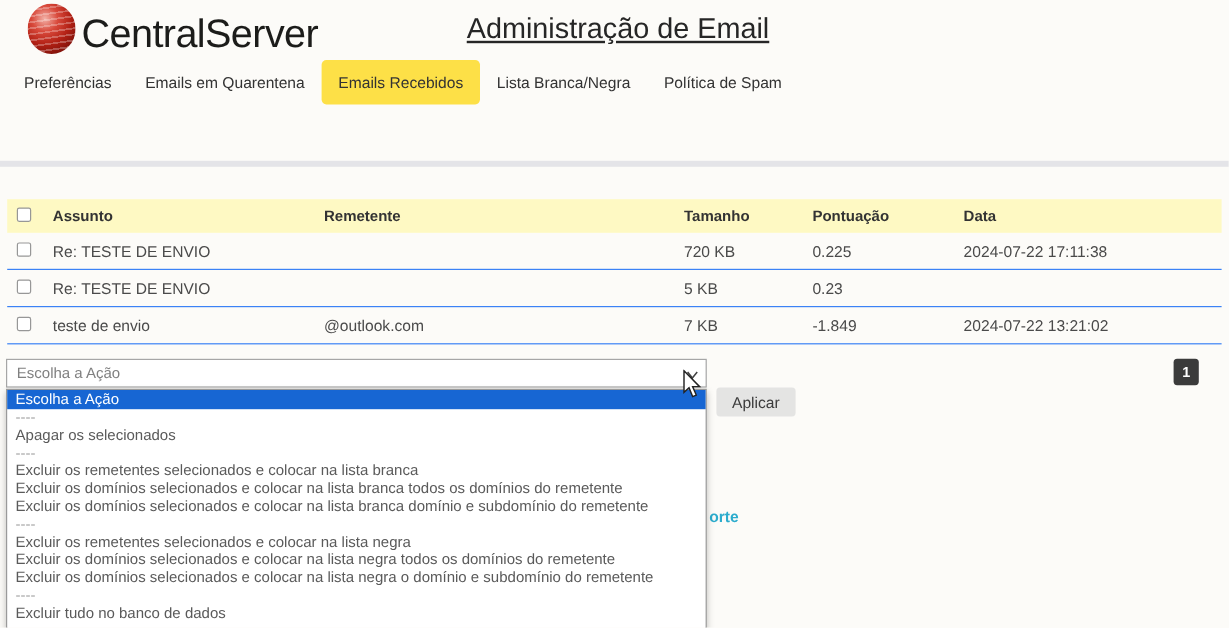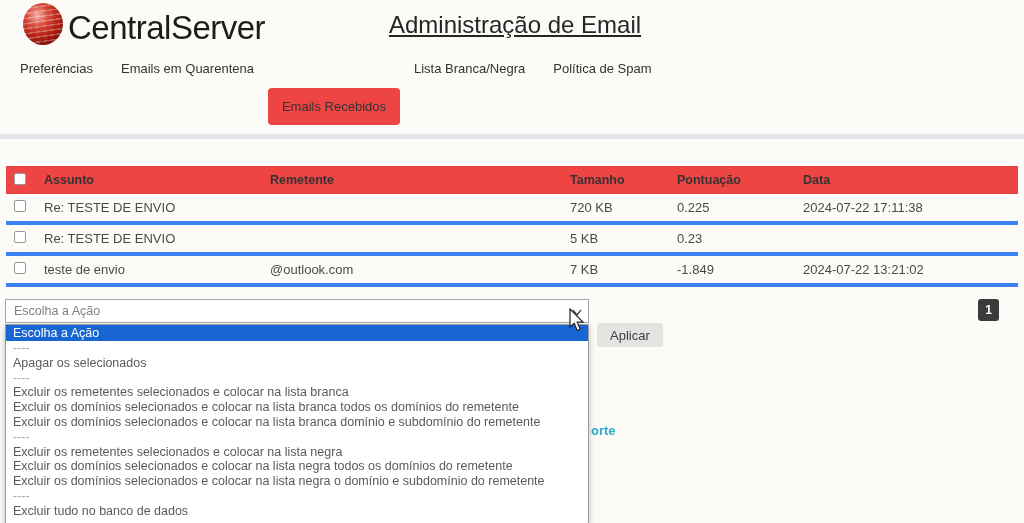--- a/index.html
+++ b/index.html
@@ -28,29 +28,29 @@
     position:absolute; left:515px; top:11px; transform:translateX(-50%);
     font-size:24px; font-weight:400; color:#262626; white-space:nowrap;text-decoration:underline;
   }
 
   
   .tabs { position:absolute; left:6px; top:50px; display:flex; }
   .tab {
     padding:11px 14px; font-size:13px; color:#333; white-space:nowrap;
     border-radius:4px; cursor:pointer;
   }
-  .tab.active { background:#ef4444;margin-top:38px; }
+  .tab.active { background:#fde047; }
 
   .divider { position:absolute; left:0; top:134px; width:1024px; height:5px; background:#e4e4e8; }
 
   
   .mail-table { position:absolute; left:6px; top:166px; width:1012px; }
   .t-row { display:flex; align-items:center; }
-  .t-head { height:28px; background:#ef4444; font-weight:600; font-size:12.5px; color:#333; }
-  .t-body-row { height:31px; border-bottom:4px solid #3b82f6; font-size:13px; color:#4a4a4a; }
+  .t-head { height:28px; background:#fef9c3; font-weight:600; font-size:12.5px; color:#333; }
+  .t-body-row { height:31px; border-bottom:1px solid #3b82f6; font-size:13px; color:#4a4a4a; }
   .col-check { width:38px; padding-left:8px; }
   .col-subject { width:226px; }
   .col-sender { width:300px; }
   .col-size { width:107px; }
   .col-score { width:126px; }
   .col-date { flex:1; }
   .cb {
     display:inline-block; width:12px; height:12px;
     border:1.5px solid #979797; border-radius:2px; background:#fff; cursor:pointer;
   }

